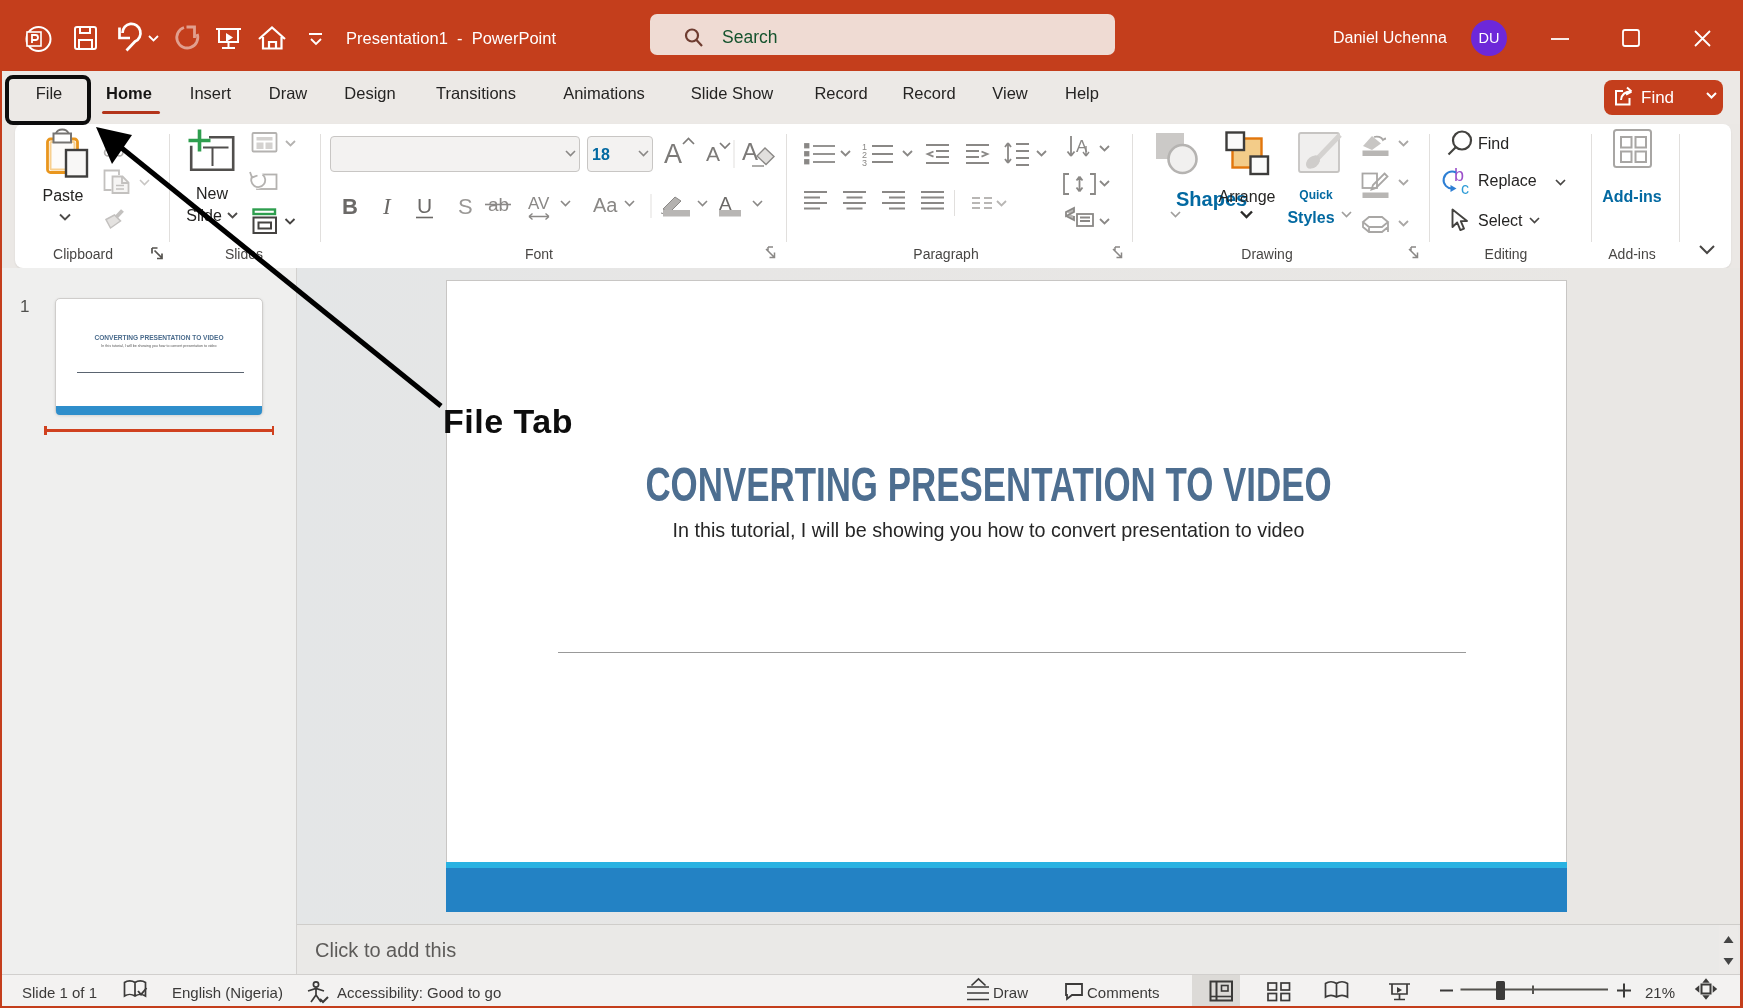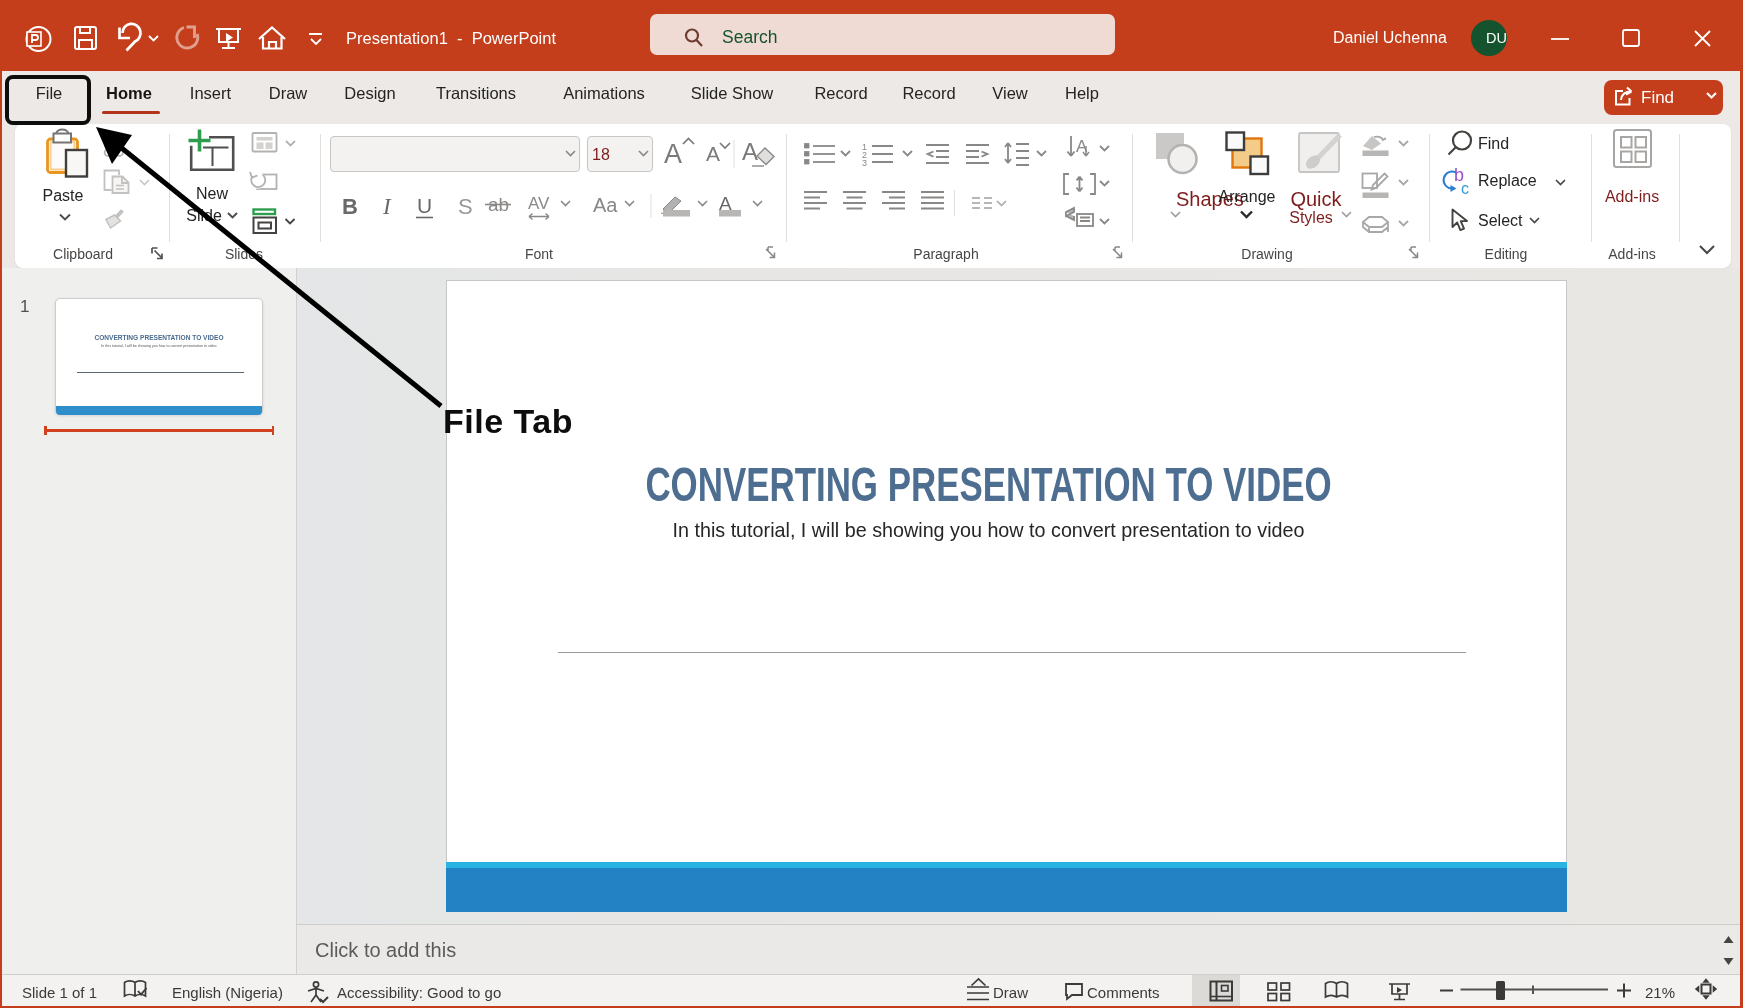--- a/index.html
+++ b/index.html
@@ -4,31 +4,31 @@
 <style>
 * { margin:0; padding:0; box-sizing:border-box; }
 html,body { width:1743px; height:1008px; overflow:hidden; }
 body { font-family:"Liberation Sans", sans-serif; position:relative; background:#ebe8e5; }
 .t { position:absolute; }
 #titlebar { left:0; top:0; width:1743px; height:71px; background:#c43e1c; }
 #titletext { left:346px; top:29px; color:#fff; font-size:16.5px; }
 #searchbox { left:650px; top:14px; width:465px; height:41px; background:#efdbd3; border-radius:7px; }
 #searchtext { left:722px; top:27px; color:#14532d; font-size:17.5px; }
 #username { left:1333px; top:29px; color:#fff; font-size:16px; }
-#avatar { left:1471px; top:20px; width:36px; height:36px; border-radius:50%; background:#14532d; color:#fff; font-size:14.5px; text-align:right; line-height:36px; }
+#avatar { left:1471px; top:20px; width:36px; height:36px; border-radius:50%; background:#6d28d9; color:#fff; font-size:14.5px; text-align:center; line-height:36px; }
 #tabrow { left:0; top:71px; width:1743px; height:53px; background:#ece9e6; }
 .tab { position:absolute; top:84px; color:#252423; font-size:16.5px; text-align:center; }
 #homeline { left:102px; top:110.5px; width:58px; height:3px; background:#b3341a; border-radius:2px; }
 #sharebtn { left:1604px; top:80px; width:119px; height:35px; background:#c43e1c; border-radius:8px; }
 #sharetext { left:1641px; top:88px; color:#fff; font-size:17px; }
 #ribbon { left:15px; top:124px; width:1716px; height:144px; background:#fff; border-radius:8px; box-shadow:0 1px 2px rgba(0,0,0,0.08); }
 .sep { position:absolute; top:134px; width:1px; height:108px; background:#e1dfdd; }
 .glabel { position:absolute; top:245.5px; font-size:14px; color:#484644; width:140px; text-align:center; }
 .rtext { position:absolute; font-size:15px; color:#252423; text-align:center; }
-.grey { color:#7f1d1d; }
+.grey { color:#0369a1;font-weight:bold; }
 #thumbpanel { left:2px; top:268px; width:294px; height:706px; background:#efefee; }
 #divider { left:296px; top:268px; width:1px; height:706px; background:#d3d1cf; }
 #editor { left:297px; top:268px; width:1444px; height:656px; background:linear-gradient(90deg,#e4e6e7 0px,#e5e6e6 160px,#e7e6e5 400px,#e9e7e4 100%); }
 #rightbeige { left:1569px; top:268px; width:172px; height:656px; background:#e9e7e4; }
 #slide { left:446px; top:280px; width:1121px; height:629px; background:#fff; border:1px solid #c8c6c4; }
 #slidetitle { left:0px; top:179px; width:1119px; text-align:center; color:#4d6e90; font-size:49px; font-weight:bold; line-height:1; transform:translateX(-18px) scaleX(0.712); }
 #slidesub { left:0px; top:238px; width:1119px; text-align:center; color:#262626; font-size:21px; line-height:1; transform:translateX(-18px) scaleX(0.94); }
 #slideline { left:111px; top:371px; width:908px; height:1px; background:#999; }
 #slidebluebar { left:-1px; top:581px; width:1121px; height:50px; background:#2382c4; border-top:6px solid #29b2e2; }
 #thumbnum { left:20px; top:297px; font-size:17px; color:#50504e; }
@@ -80,21 +80,21 @@
 <div class="sep" style="left:786px"></div>
 <div class="sep" style="left:1132px"></div>
 <div class="sep" style="left:1429px"></div>
 <div class="sep" style="left:1591px"></div>
 <div class="sep" style="left:1679px"></div>
 <div class="rtext" style="left:33px;top:187px;width:60px;font-size:16px">Paste</div>
 <div class="rtext" style="left:182px;top:185px;width:60px;font-size:16px">New</div>
 <div class="rtext" style="left:174px;top:207px;width:60px;font-size:16px">Slide</div>
 <div class="rtext grey" style="left:1176px;top:188px;width:60px;font-size:20px">Shapes</div>
 <div class="rtext" style="left:1215px;top:188px;width:64px;font-size:16px">Arrange</div>
-<div class="rtext grey" style="left:1286px;top:188px;width:60px;font-size:20px">Quick</div>
+<div class="rtext grey" style="left:1286px;top:188px;width:60px;font-size:12px">Quick</div>
 <div class="rtext grey" style="left:1281px;top:209px;width:60px;font-size:16px">Styles</div>
 <div class="rtext" style="left:1478px;top:135px;width:44px;text-align:left;font-size:16px">Find</div>
 <div class="rtext" style="left:1478px;top:172px;width:70px;text-align:left;font-size:16px">Replace</div>
 <div class="rtext" style="left:1478px;top:212px;width:60px;text-align:left;font-size:16px">Select</div>
 <div class="rtext grey" style="left:1601px;top:188px;width:62px;font-size:16px">Add-ins</div>
 <div class="rtext grey" style="left:592px;top:146px;width:30px;text-align:left;font-size:16px;z-index:2">18</div>
 <div class="glabel" style="left:13px">Clipboard</div>
 <div class="glabel" style="left:174px">Slides</div>
 <div class="glabel" style="left:469px">Font</div>
 <div class="glabel" style="left:876px">Paragraph</div>

